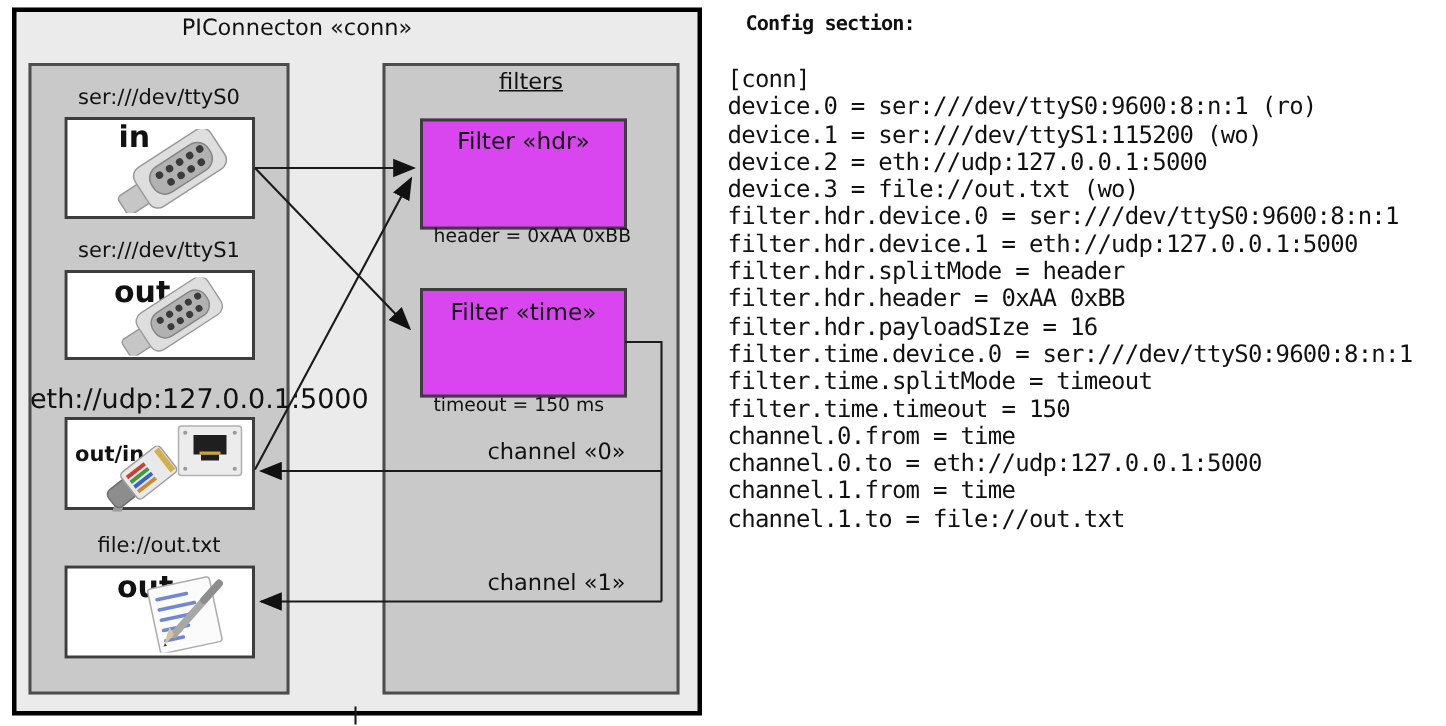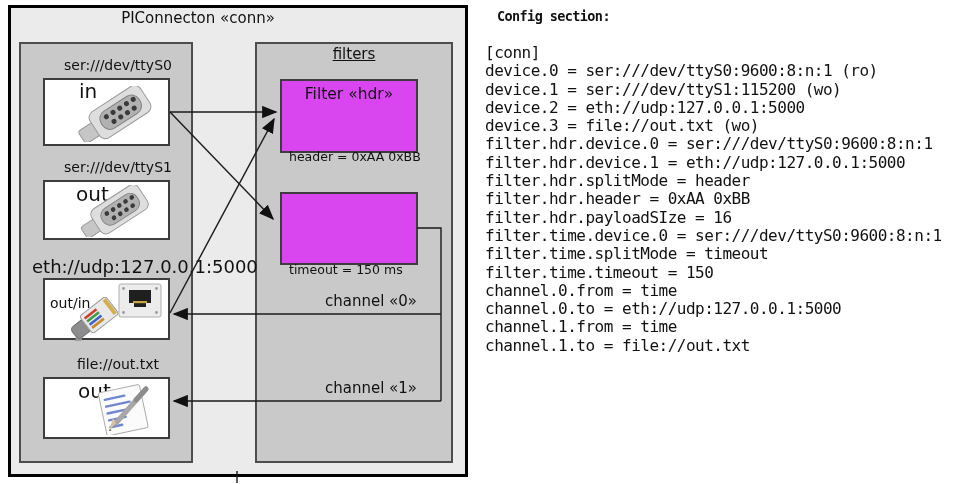--- a/index.html
+++ b/index.html
@@ -7,23 +7,23 @@
        font-family:"DejaVu Sans","Liberation Sans",sans-serif;color:#111;}
   .abs{position:absolute;}
   
   .outer-box{left:8px;top:5px;width:460px;height:472px;background:#ebebeb;
              border:3px solid #000;box-sizing:border-box;}
   .diagram-title{left:8px;top:9px;width:380px;text-align:center;font-size:15px;}
   .panel{background:#c9c9c9;border:2px solid #4d4d4d;box-sizing:border-box;}
   .devices-panel{left:19px;top:42px;width:174px;height:421px;}
   .filters-panel{left:255px;top:42px;width:198px;height:421px;}
   .filters-title{left:255px;top:45px;width:198px;text-align:center;font-size:15px;text-decoration:underline;}
-  .dev-label{left:32px;width:172px;text-align:center;font-size:14px;white-space:nowrap;}
+  .dev-label{left:20px;width:172px;text-align:center;font-size:14px;white-space:nowrap;}
   .dev-label.small{font-size:18px;text-align:center;}
-  .white-box{left:43px;width:127px;background:#fff;border:2px solid #3d3d3d;box-sizing:border-box;}
+  .white-box{left:43px;width:127px;background:#fff;border:2px solid #3d3d3d;box-sizing:border-box;font-weight:bold;}
   .port-label{position:absolute;font-size:20px;line-height:22px;}
   .filter-box{left:280px;width:138px;background:#d946ef;border:2px solid #3d3d3d;box-sizing:border-box;}
   .filter-title{position:absolute;left:0;width:100%;text-align:center;font-size:15.5px;}
   .filter-params{position:absolute;left:7px;right:2px;font-size:12.5px;line-height:17px;white-space:pre;}
   .channel-label{left:280px;width:137px;text-align:right;font-size:15px;}
   .lines-overlay{left:0;top:0;width:478px;height:484px;pointer-events:none;}
   
   .config-heading{left:485px;top:8px;font-family:"DejaVu Sans Mono","Liberation Mono",monospace;
                   font-size:13.5px;font-weight:bold;letter-spacing:-0.6px;margin-left:12px;}
   .config-lines{left:485px;top:44px;margin:0;font-family:"DejaVu Sans Mono","Liberation Mono",monospace;
@@ -138,20 +138,21 @@
 
 <div class="abs filter-box" style="top:79px;height:74px">
   <div class="filter-title" style="top:4px">Filter «hdr»</div>
   <div class="filter-params" style="top:33px">
     <div>header = 0xAA 0xBB</div>
     <div>payloadSize = 16</div>
   </div>
 </div>
 
 <div class="abs filter-box" style="top:192px;height:73px">
+  <div class="filter-title" style="top:5px">Filter «time»</div>
   <div class="filter-params" style="top:33px">
     <div>timeout = 150 ms</div>
   </div>
 </div>
 
 <div class="abs channel-label" style="top:292px">channel «0»</div>
 <div class="abs channel-label" style="top:379px">channel «1»</div>
 
 <svg class="abs lines-overlay" viewBox="0 0 478 484">
   <defs>

